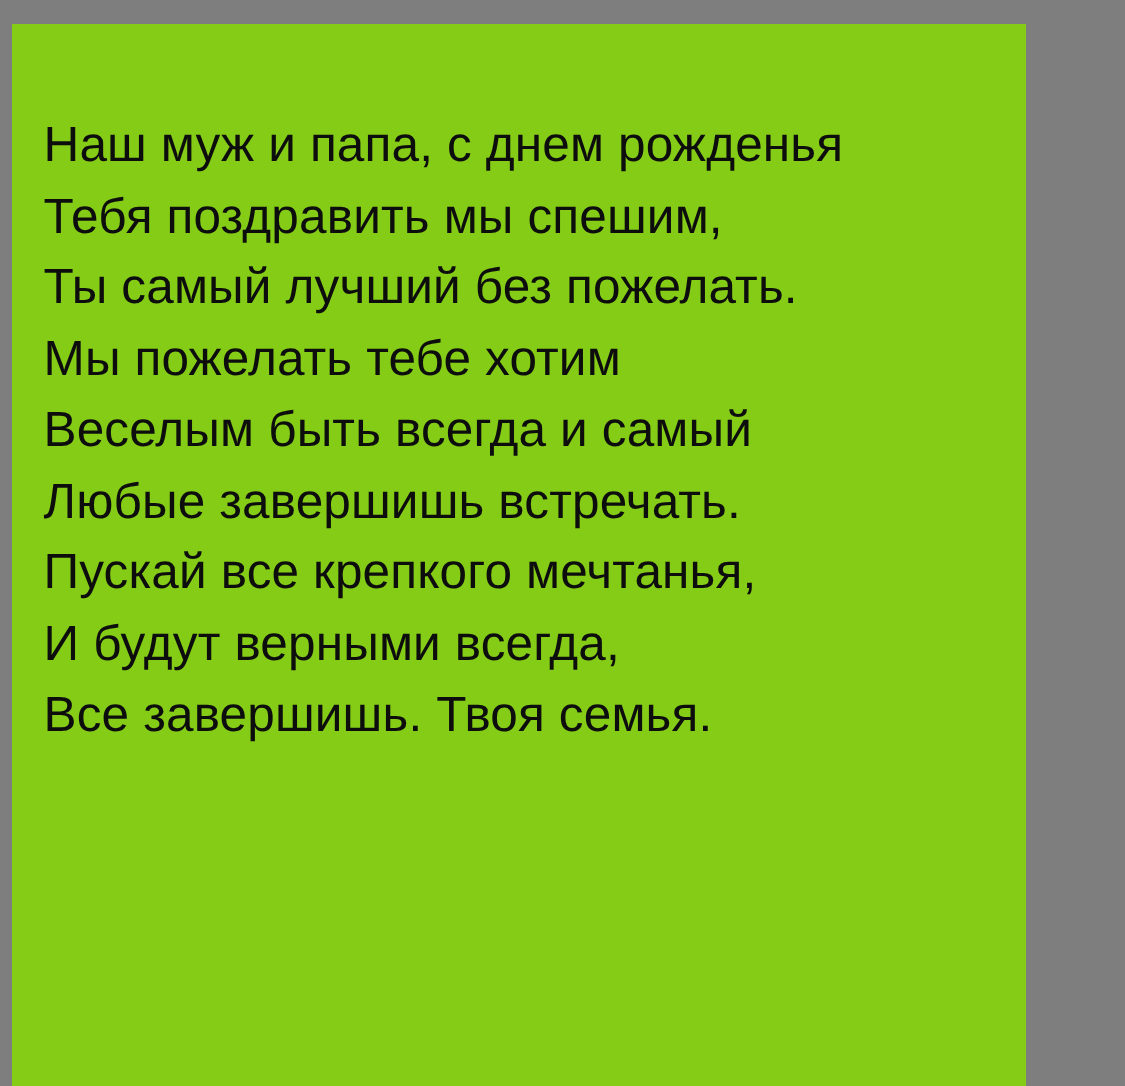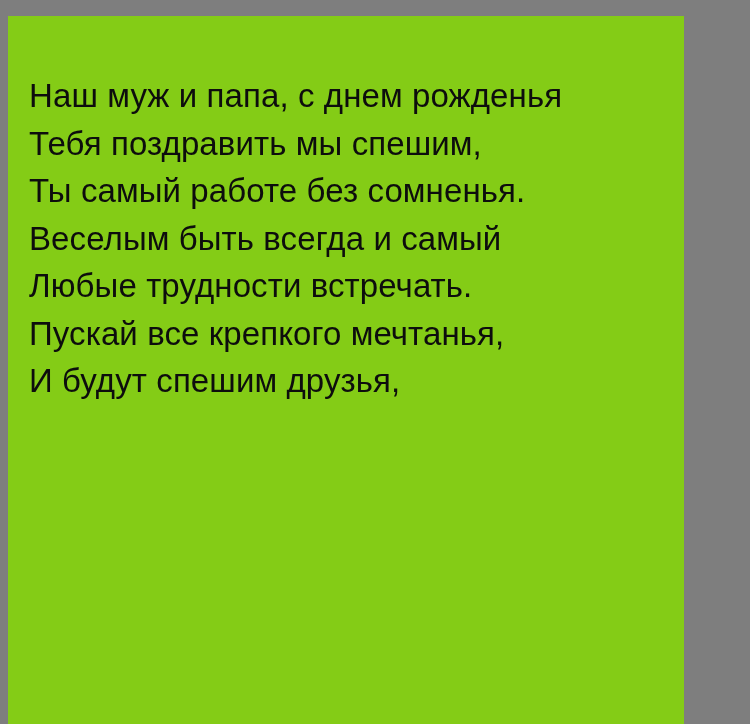--- a/index.html
+++ b/index.html
@@ -44,20 +44,22 @@
   }
 </style>
 </head>
 <body>
 
 <div class="page">
   <div class="card">
     <div class="poem">
       <div class="poem-line">Наш муж и папа, с днем рожденья</div>
       <div class="poem-line">Тебя поздравить мы спешим,</div>
-      <div class="poem-line">Ты самый работе без сомненья.</div>
+      <div class="poem-line">Ты самый лучший без пожелать.</div>
+      <div class="poem-line">Мы пожелать тебе хотим</div>
       <div class="poem-line">Веселым быть всегда и самый</div>
-      <div class="poem-line">Любые трудности встречать.</div>
+      <div class="poem-line">Любые завершишь встречать.</div>
       <div class="poem-line">Пускай все крепкого мечтанья,</div>
-      <div class="poem-line">И будут спешим друзья,</div>
+      <div class="poem-line">И будут верными всегда,</div>
+      <div class="poem-line">Все завершишь. Твоя семья.</div>
     </div>
   </div>
 </div>
 
 </body></html>

